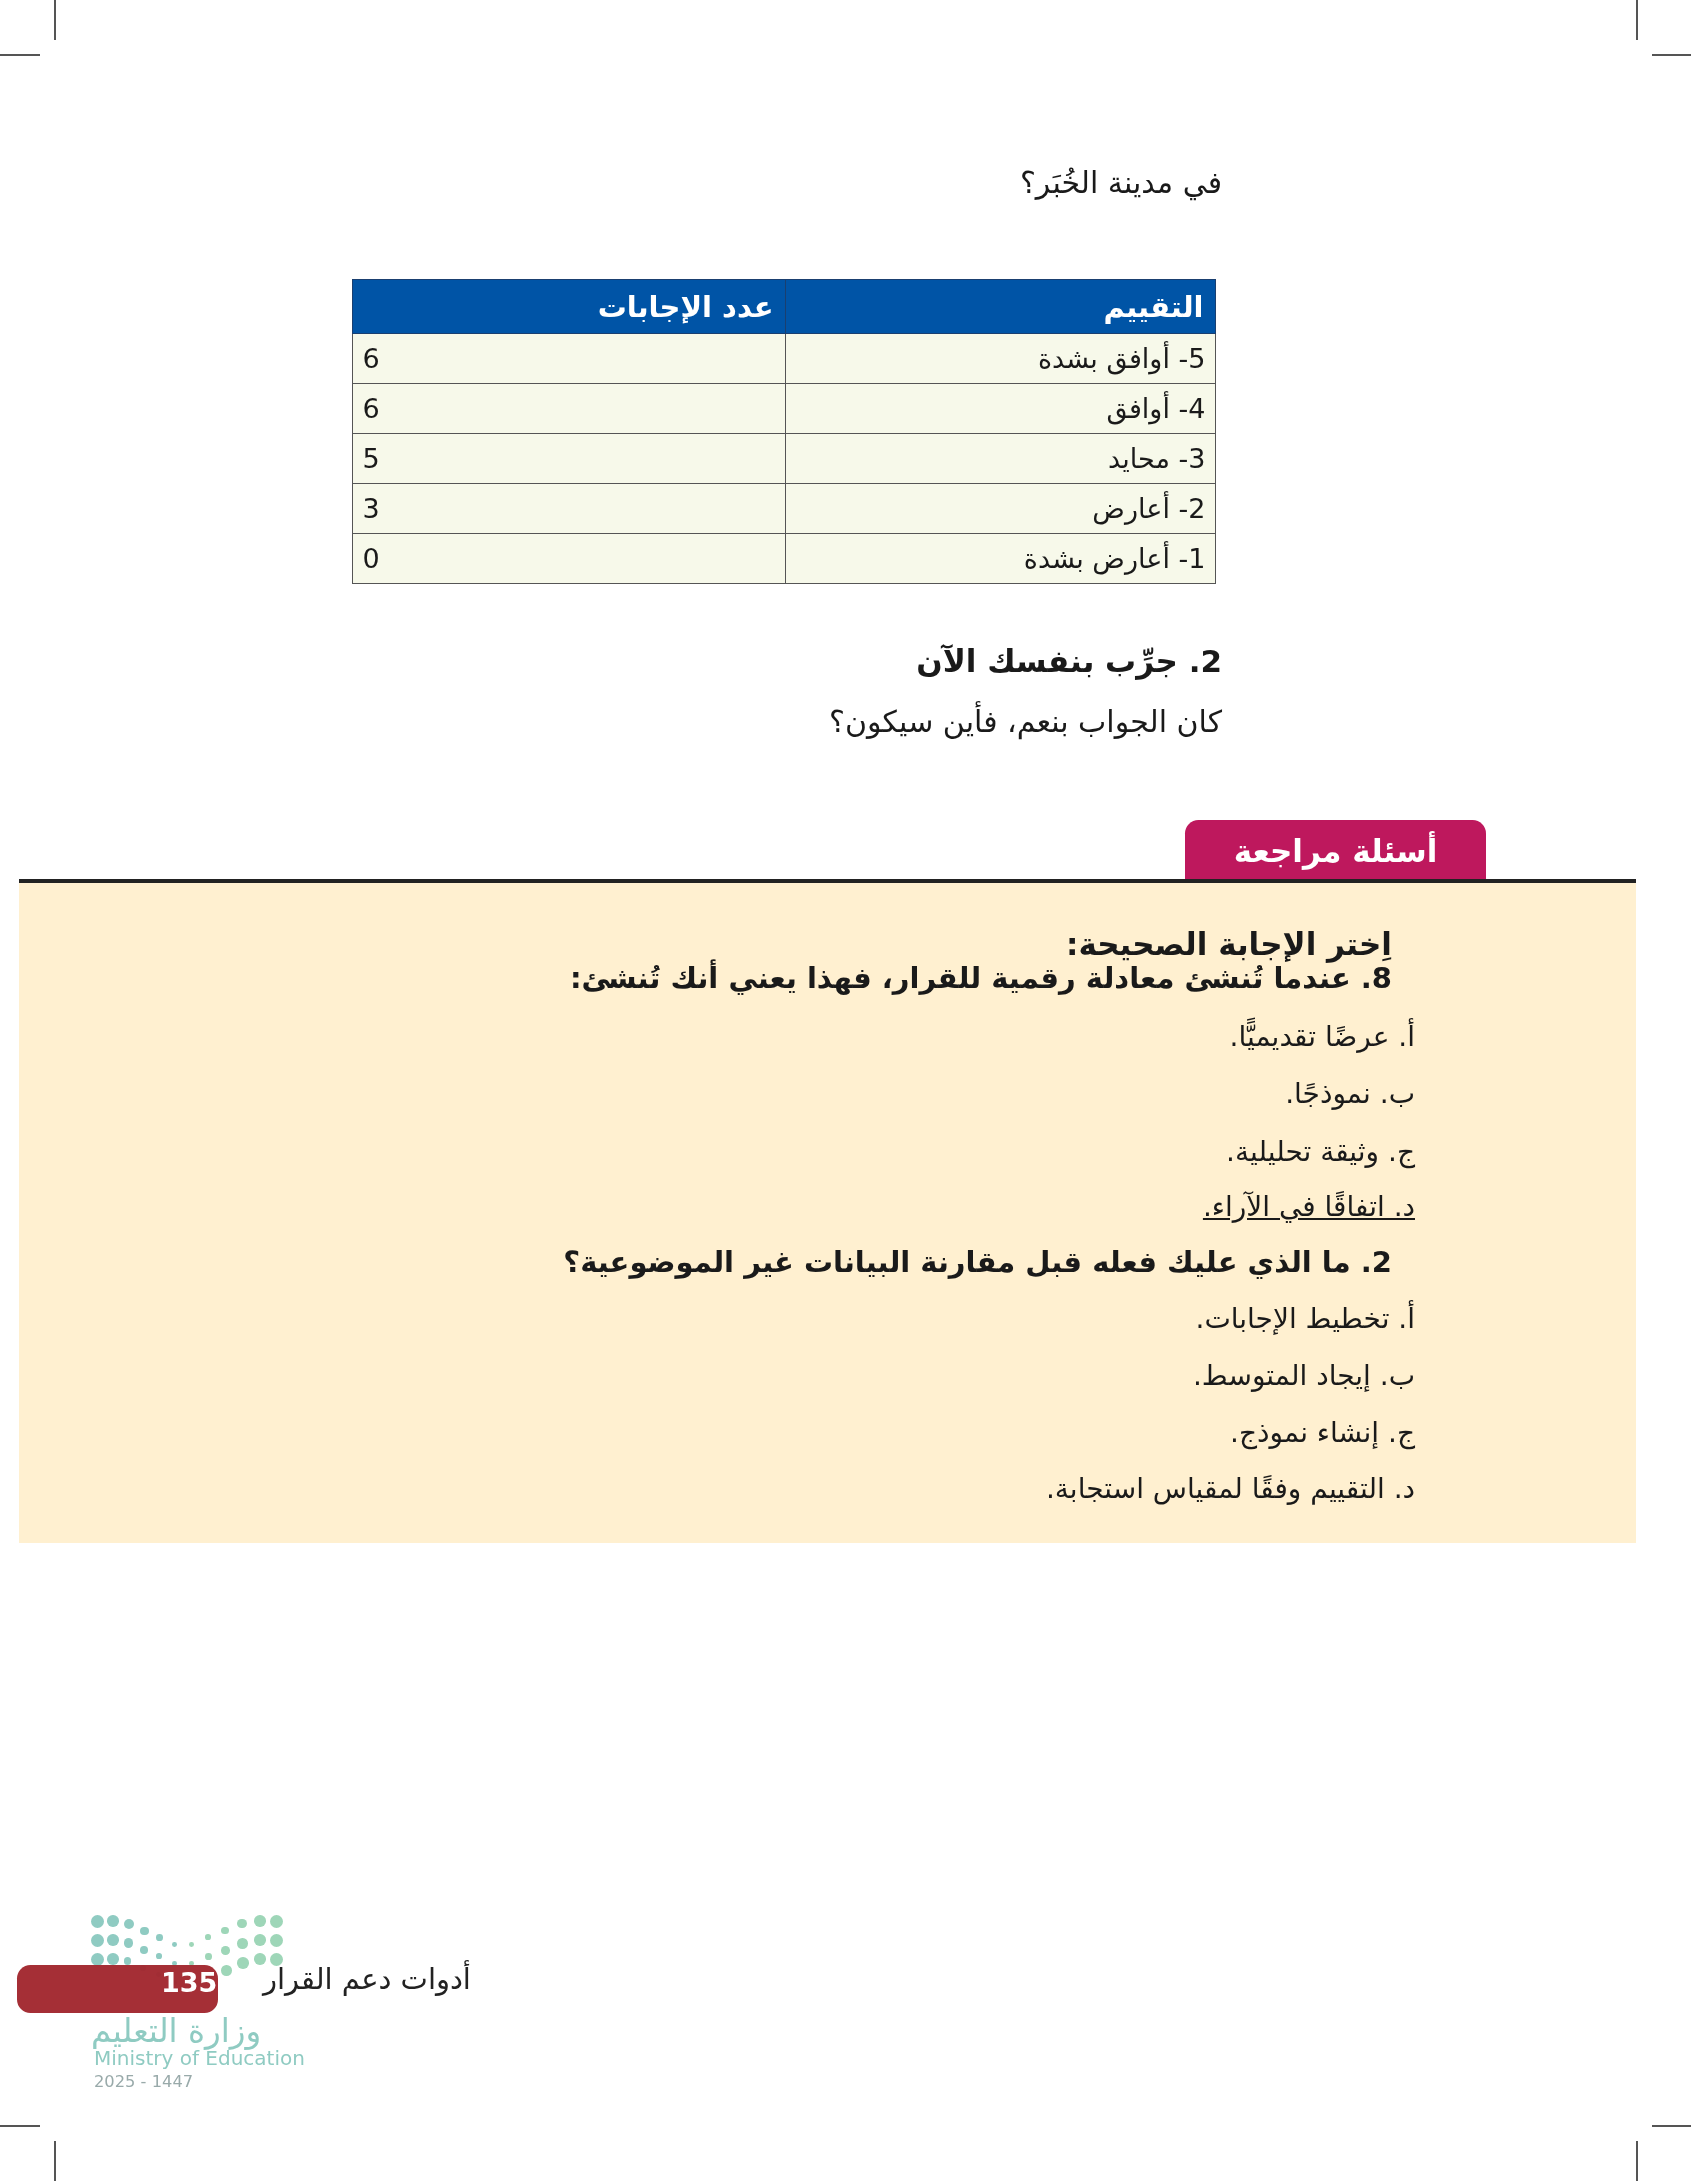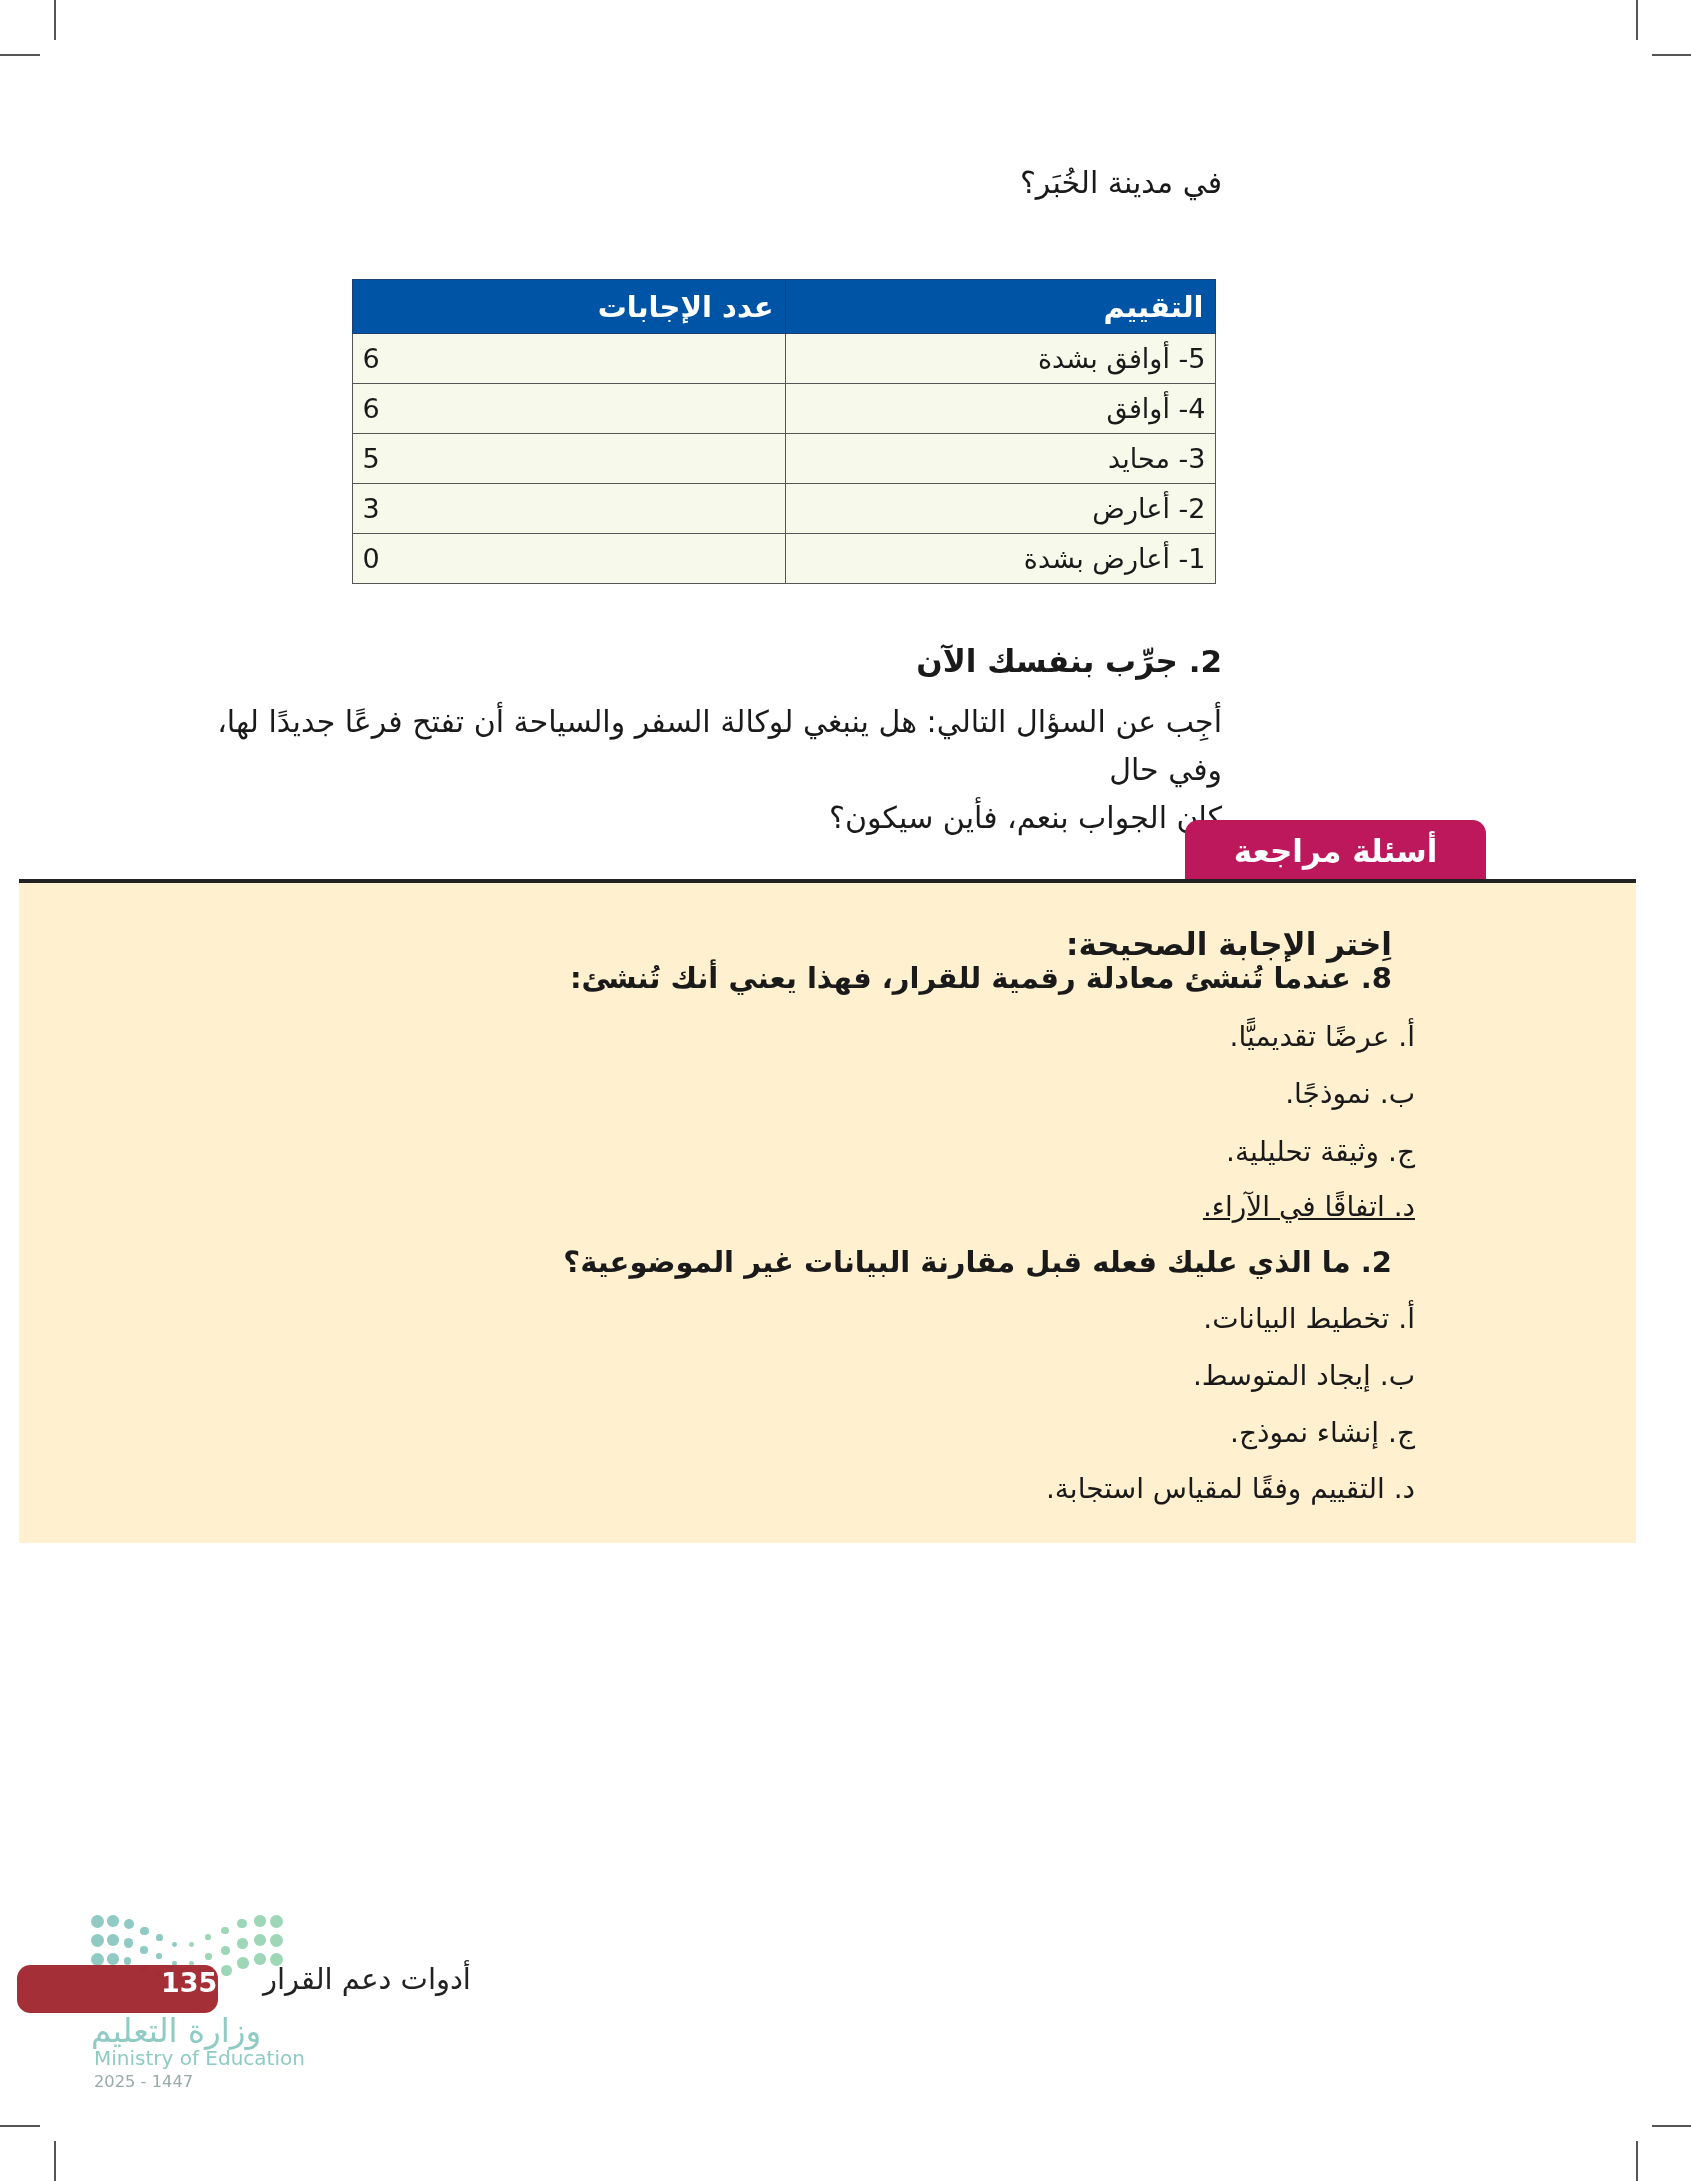--- a/index.html
+++ b/index.html
@@ -112,38 +112,37 @@
     </tr>
     <tr>
       <td class="c1">1- أعارض بشدة</td>
       <td class="num">0</td>
     </tr>
   </tbody>
 </table>
 
 <div id="sec2-title">2. جرِّب بنفسك الآن</div>
 <div id="p2" class="para">
-  <div>أجِب عن السؤال التالي: هل ينبغي لوكالة السفر والسياحة أن تفتح فرعًا جديدًا لها، وفي حال</div>
   <div>كان الجواب بنعم، فأين سيكون؟</div>
 </div>
 
 <div id="review-tab">أسئلة مراجعة</div>
 <div id="review-rule"></div>
 <div id="review-box"></div>
 
 <div class="rv head" style="top:910px;margin-top:16px;">اِختر الإجابة الصحيحة:</div>
 
 <div class="rv q" style="top:961px;">8. عندما تُنشئ معادلة رقمية للقرار، فهذا يعني أنك تُنشئ:</div>
 <div class="rv opt" style="top:1020px;">أ.   عرضًا تقديميًّا.</div>
 <div class="rv opt" style="top:1077px;">ب. نموذجًا.</div>
 <div class="rv opt" style="top:1135px;">ج.  وثيقة تحليلية.</div>
 <div class="rv opt" style="top:1190px;text-decoration:underline;">د.   اتفاقًا في الآراء.</div>
 
 <div class="rv q" style="top:1245px;">2. ما الذي عليك فعله قبل مقارنة البيانات غير الموضوعية؟</div>
-<div class="rv opt" style="top:1302px;">أ.   تخطيط البيانات.</div>
+<div class="rv opt" style="top:1302px;">أ.   تخطيط الإجابات.</div>
 <div class="rv opt" style="top:1359px;">ب. إيجاد المتوسط.</div>
 <div class="rv opt" style="top:1416px;">ج.  إنشاء نموذج.</div>
 <div class="rv opt" style="top:1472px;">د.   التقييم وفقًا لمقياس استجابة.</div>
 
 <div id="logo">
     <div class="dot" style="background: rgb(143, 203, 194); width: 13.4px; height: 13.4px; left: 0px; top: 0px;"></div>
     <div class="dot" style="background: rgb(143, 203, 194); width: 13.4px; height: 13.4px; left: 0px; top: 19px;"></div>
     <div class="dot" style="background: rgb(143, 203, 194); width: 13.4px; height: 13.4px; left: 0px; top: 38px;"></div>
     <div class="dot" style="background: rgb(143, 203, 194); width: 11.5px; height: 11.5px; left: 16.3px; top: 0px;"></div>
     <div class="dot" style="background: rgb(143, 203, 194); width: 11.5px; height: 11.5px; left: 16.3px; top: 19px;"></div>

